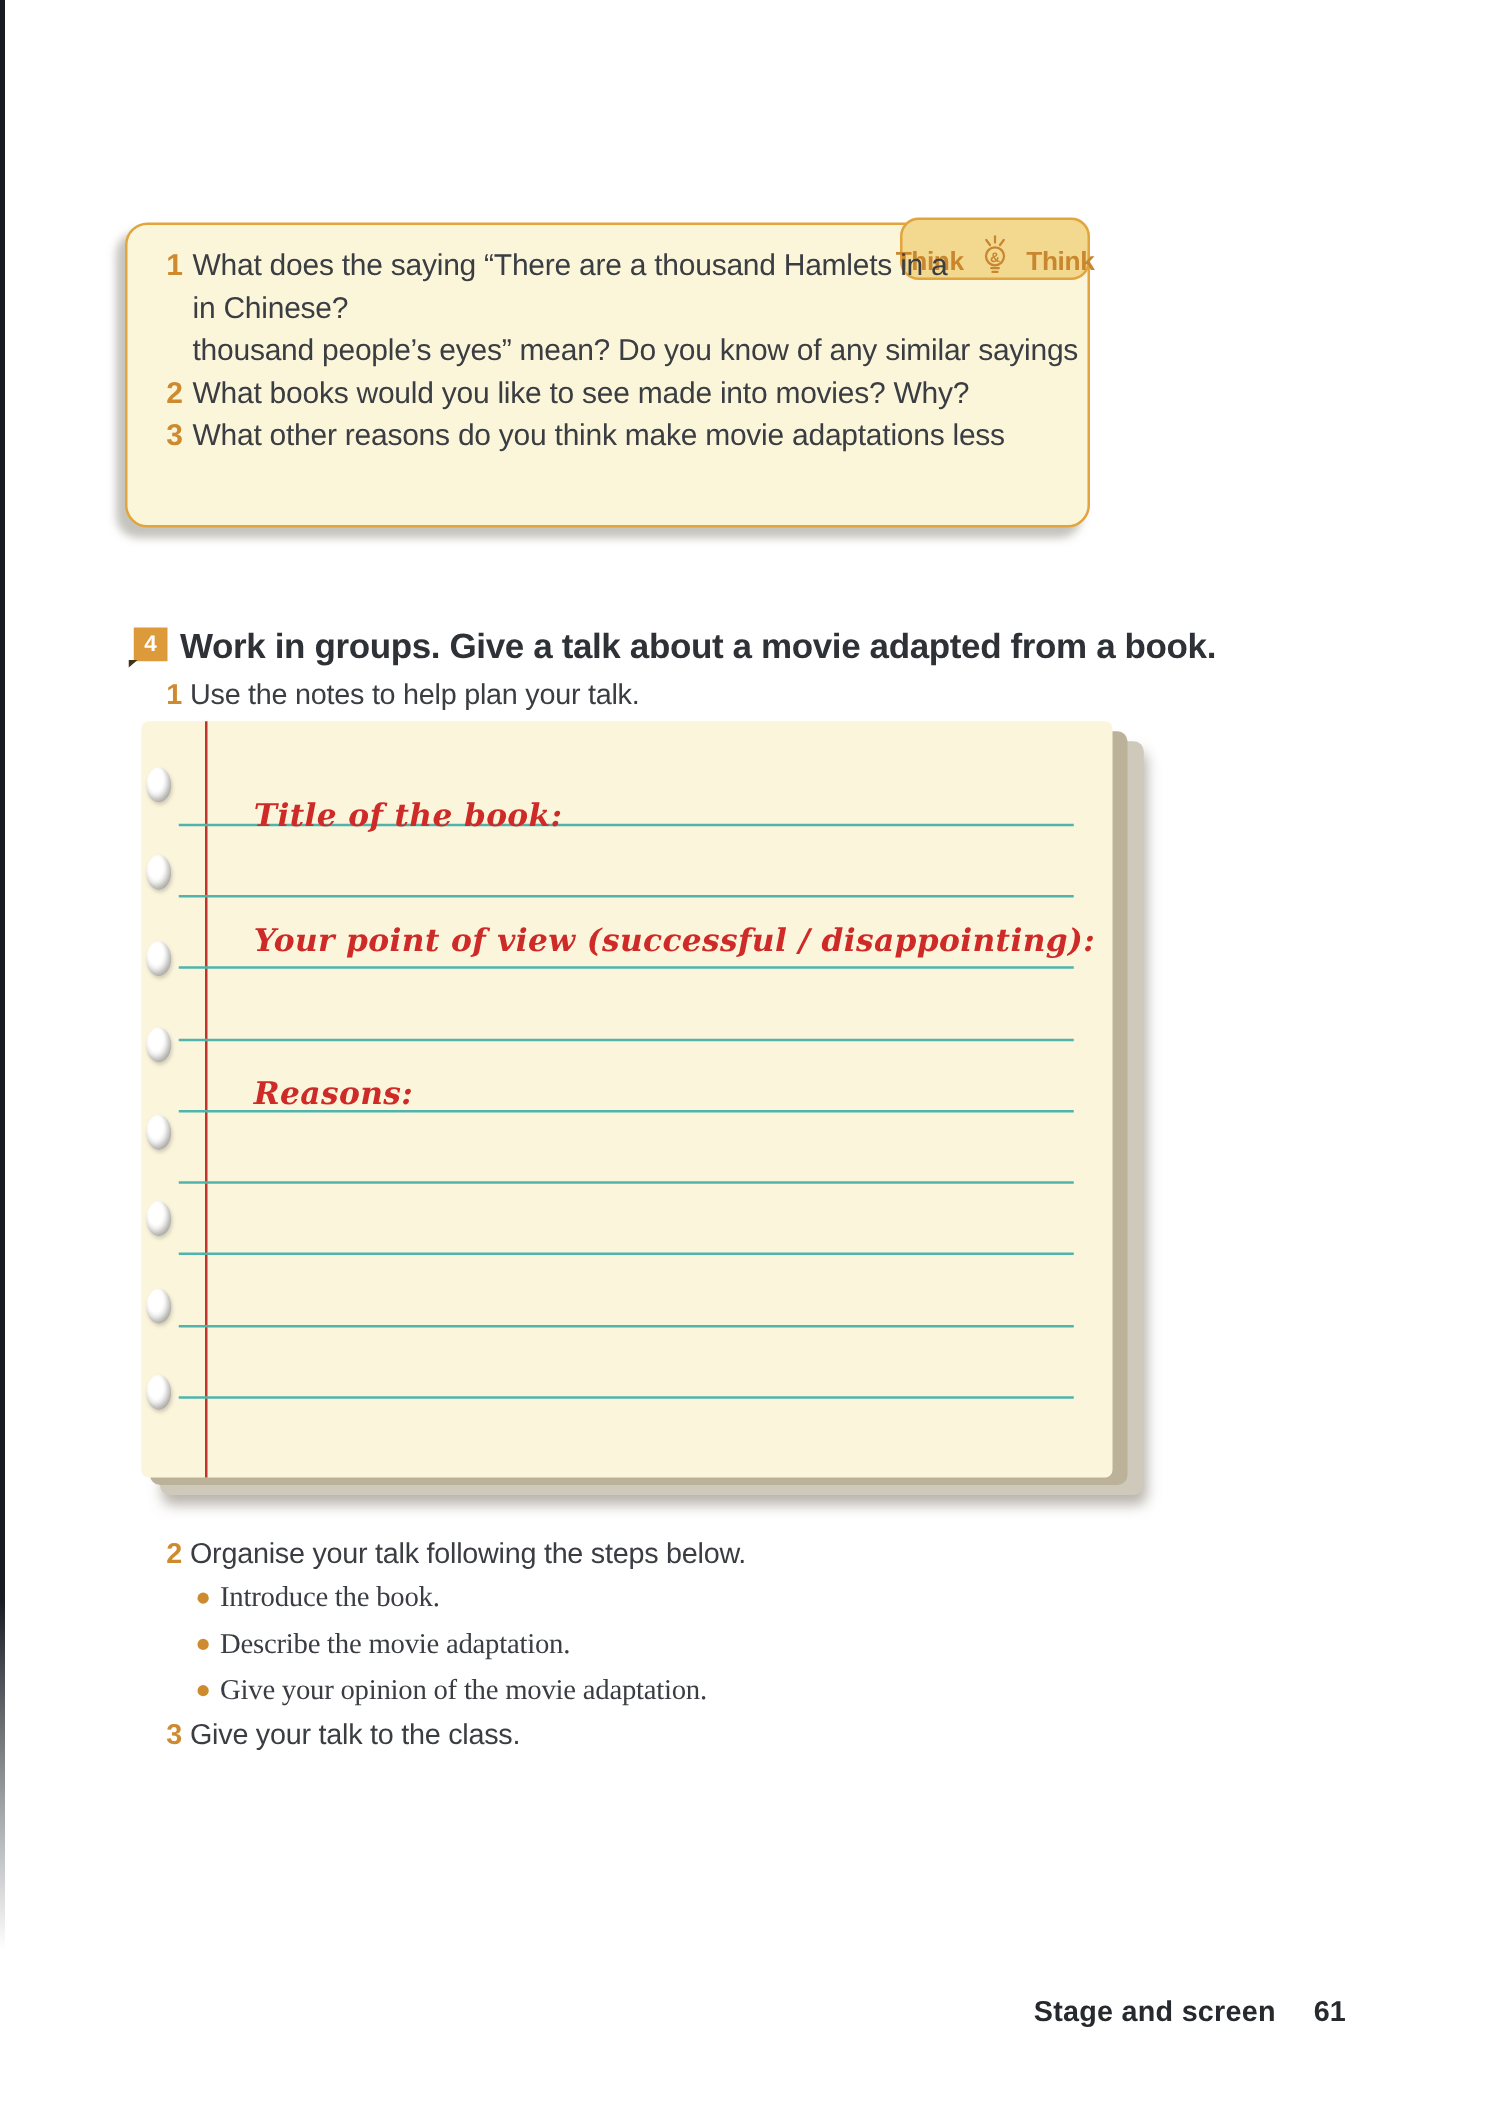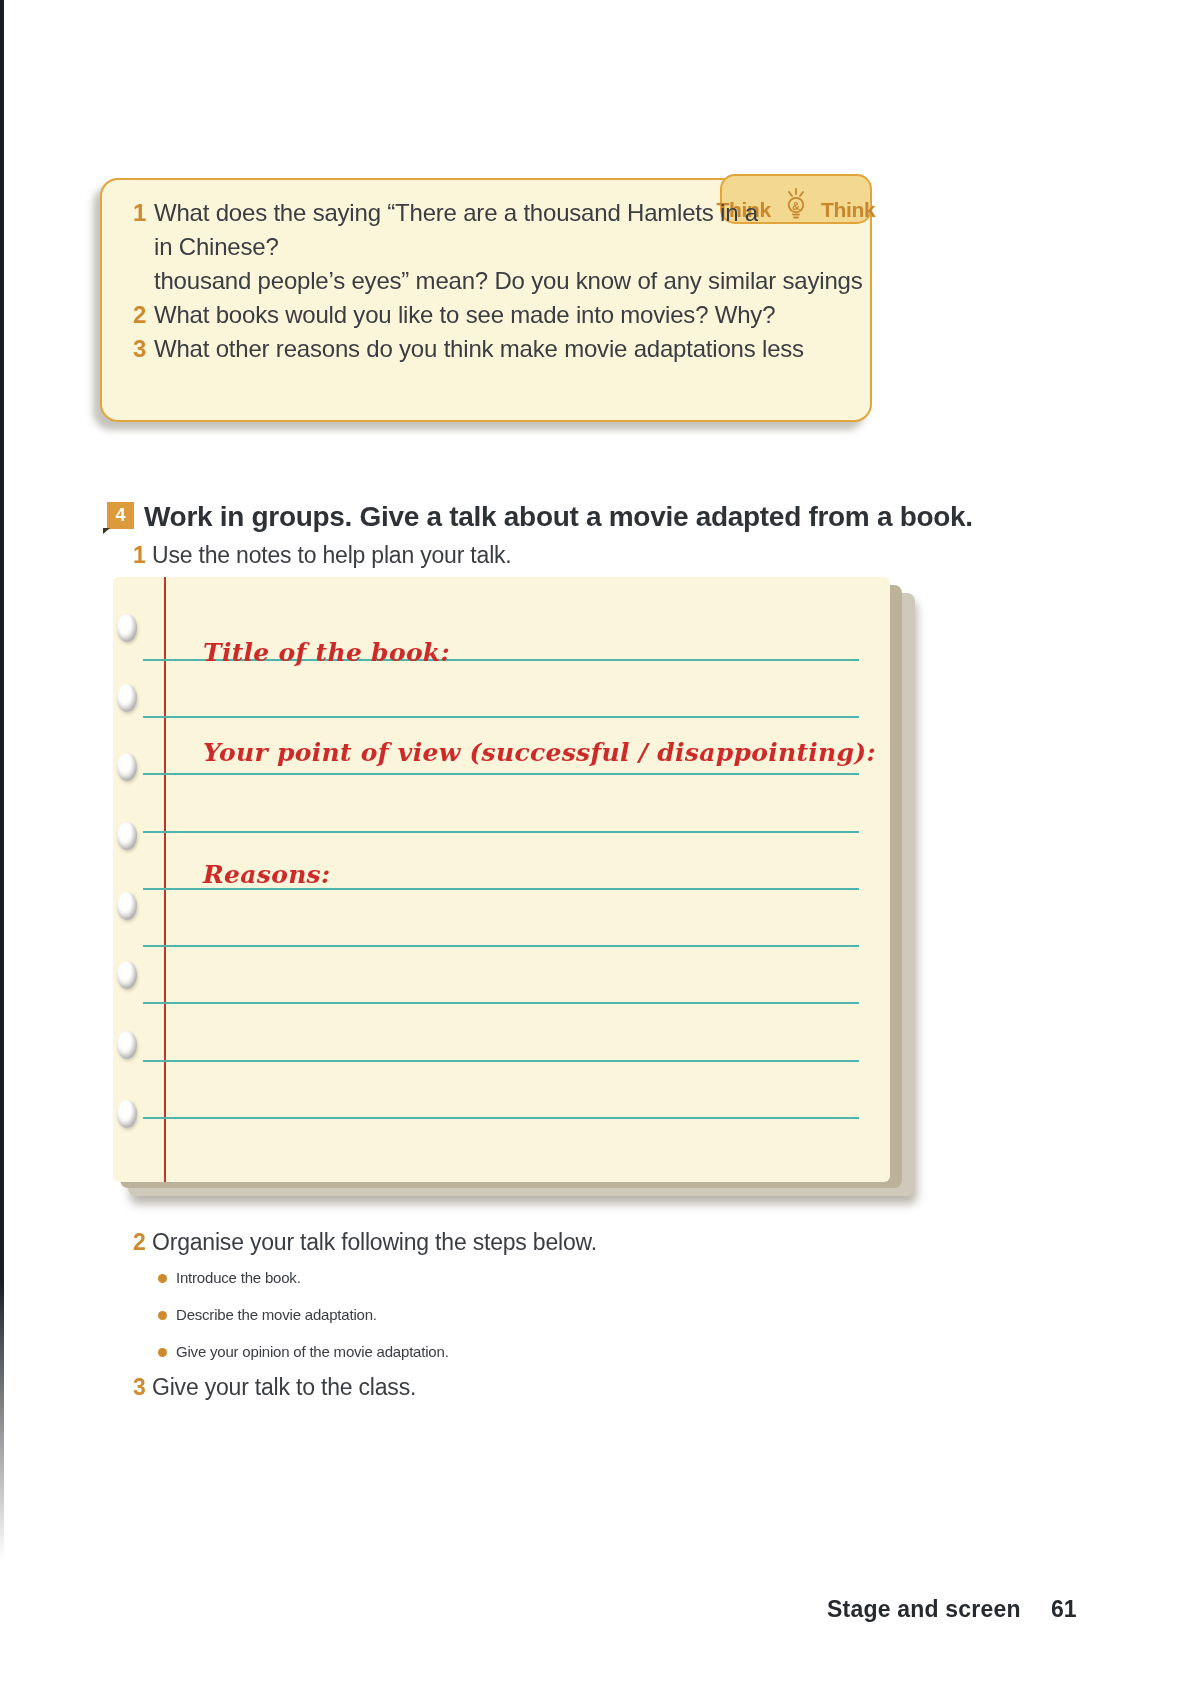--- a/index.html
+++ b/index.html
@@ -73,21 +73,21 @@
   .step .snum{
     width:19px;flex:0 0 19px;font-size:23px;font-weight:bold;
     color:var(--c-number_orange,#CE8A2E);line-height:30px;
   }
   .step .stext{font-size:23px;color:var(--c-body_text,#3A3D42);line-height:30px;letter-spacing:-0.2px;}
   .bullet-line{position:absolute;display:flex;align-items:center;white-space:nowrap;}
   .dot{
     width:9px;height:9px;border-radius:50%;flex:0 0 9px;
     background:var(--c-number_orange,#CE8A2E);margin-right:9px;
   }
-  .bullet-line .stext{font-size:15px;color:var(--c-body_text,#3A3D42);line-height:30px;letter-spacing:-0.2px;}
+  .bullet-line .stext{font-size:23px;color:var(--c-body_text,#3A3D42);line-height:30px;letter-spacing:-0.2px;font-family:Liberation Serif, serif;}
 
   
   .nb-stack2{
     position:absolute;left:128px;top:593px;width:787px;height:603px;
     background:#CFC9BB;border-radius:8px;
     box-shadow:2px 8px 10px rgba(115,108,92,0.5);
   }
   .nb-stack1{
     position:absolute;left:120px;top:585px;width:782px;height:603px;
     background:#BCB29A;border-radius:8px;

